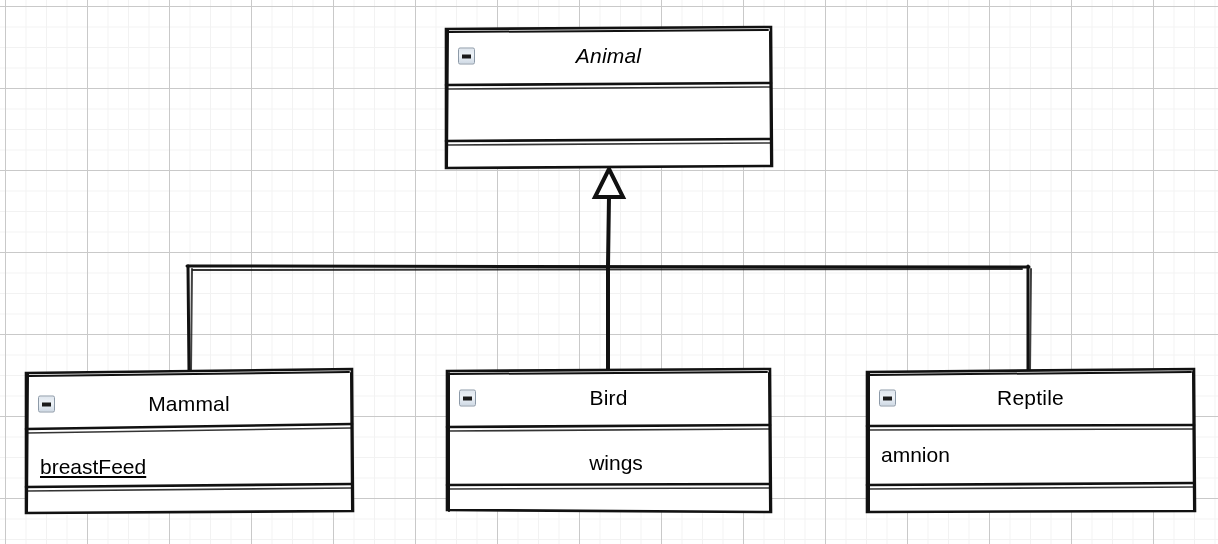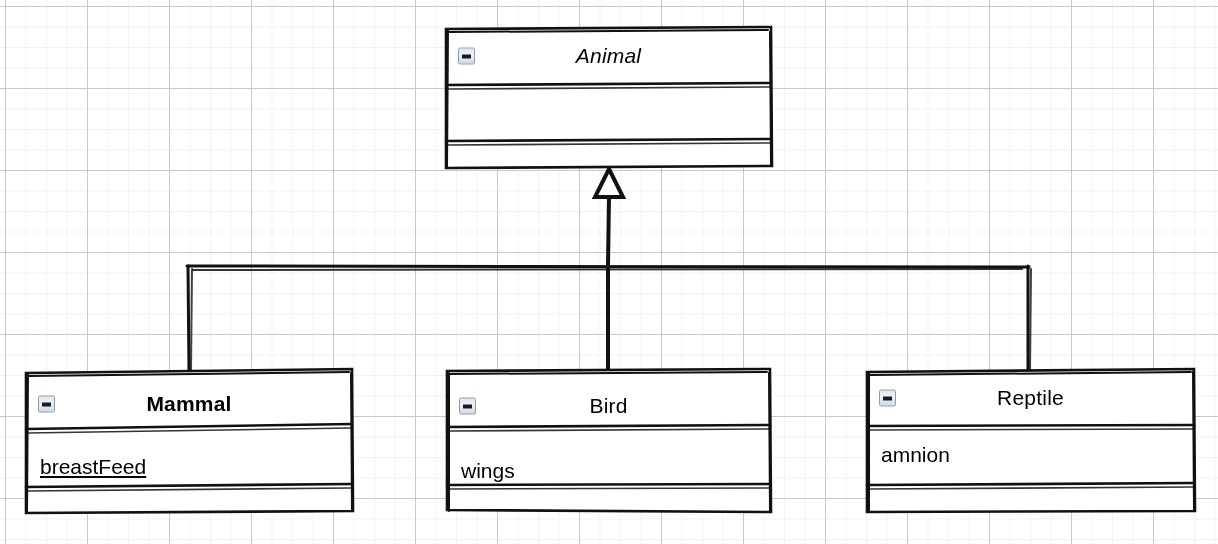--- a/index.html
+++ b/index.html
@@ -163,21 +163,21 @@
         <path d="M334,11 L335,148" fill="none" stroke-width="2"></path>
       </g>
       <g stroke="#111111" fill="none" stroke-width="2.6" stroke-linecap="round">
         <path d="M9,67 L335,62"></path>
         <path d="M10,71 L334,66" stroke-width="1.6" opacity="0.85"></path>
         <path d="M9,125 L335,122"></path>
         <path d="M10,129 L334,126" stroke-width="1.6" opacity="0.85"></path>
       </g>
     </svg>
 
-    <div class="compartment title-row" style="height:68px;font-weight:bold;">
+    <div class="compartment title-row" style="height:68px;">
       <span class="collapse-icon"></span>
       <span class="class-title">Mammal</span>
     </div>
     <div class="compartment attr-row" style="height:58px;text-decoration:underline;">
       <span class="attr-text">breastFeed</span>
     </div>
     <div class="compartment empty-row" style="height:29px;"></div>
   </div>
 
   <div class="uml-class" style="left:446px; top:370px; width:325px; height:143px;">
@@ -189,25 +189,25 @@
         <path d="M331,11 L332,149" fill="none" stroke-width="2"></path>
       </g>
       <g stroke="#111111" fill="none" stroke-width="2.6" stroke-linecap="round">
         <path d="M9,65 L332,63"></path>
         <path d="M10,69 L331,67" stroke-width="1.6" opacity="0.85"></path>
         <path d="M9,123 L332,122"></path>
         <path d="M10,127 L331,126" stroke-width="1.6" opacity="0.85"></path>
       </g>
     </svg>
 
-    <div class="compartment title-row" style="height:56px;margin-top:8px;">
+    <div class="compartment title-row" style="height:56px;">
       <span class="collapse-icon"></span>
       <span class="class-title">Bird</span>
     </div>
-    <div class="compartment attr-row" style="height:74px;">
+    <div class="compartment attr-row" style="height:74px;justify-content:center;">
       <span class="attr-text">wings</span>
     </div>
     <div class="compartment empty-row" style="height:29px;"></div>
   </div>
 
   <div class="uml-class" style="left:866px; top:370px; width:329px; height:143px;text-align:center;">
     <svg class="frame" width="345" height="159" viewBox="0 0 345 159">
       <g stroke="#111111" fill="#ffffff" stroke-width="2.6" stroke-linecap="round">
         <path d="M9,10 L336,7 L337,149 L9,150 Z" fill="#ffffff"></path>
         <path d="M12,13 L333,10" fill="none" stroke-width="2"></path>

